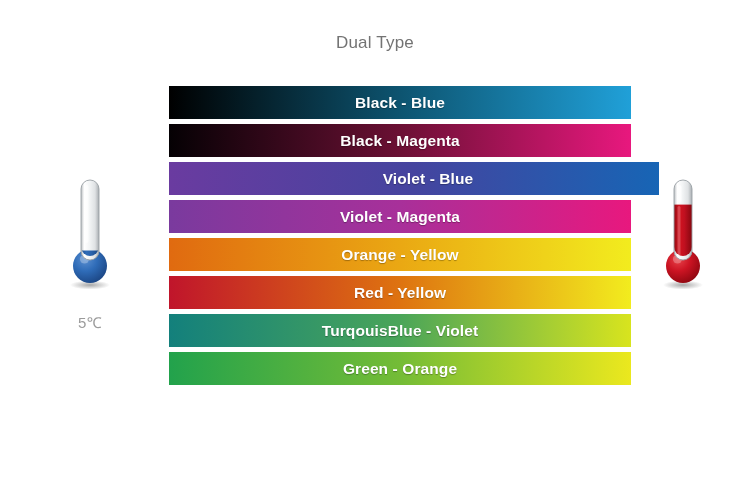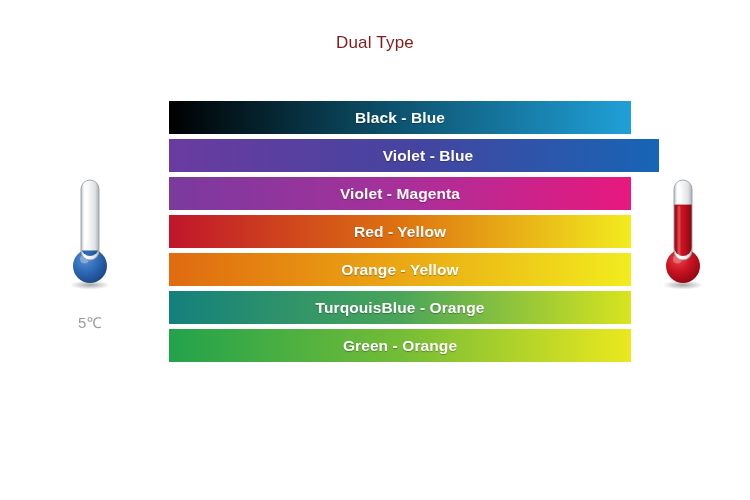--- a/index.html
+++ b/index.html
@@ -23,21 +23,21 @@
   }
 
   
   .chart-title {
     position: absolute;
     left: 0;
     top: 33px;
     width: 750px;
     text-align: center;
     font-size: 17px;
-    color: #7f1d1d;
+    color: #737373;
     letter-spacing: 0.2px;
     font-weight: 400;
     user-select: none;
   }
 
   
   .bars {
     position: absolute;
     left: 169px;
     top: 86px;
@@ -91,37 +91,40 @@
 </style>
 </head>
 <body>
 
 <div id="stage">
 
   <div class="chart-title">Dual Type</div>
 
   <div class="bars">
 
-    <div class="bar-row" style="background: linear-gradient(to right, rgb(0, 0, 0) 0%, rgb(13, 84, 112) 50%, rgb(32, 160, 216) 100%); margin-top: 15px;">
+    <div class="bar-row" style="background: linear-gradient(to right, rgb(0, 0, 0) 0%, rgb(13, 84, 112) 50%, rgb(32, 160, 216) 100%);">
       <span class="bar-label">Black - Blue</span>
+    </div>
+    <div class="bar-row" style="background: linear-gradient(to right, rgb(5, 1, 4) 0%, rgb(107, 16, 52) 50%, rgb(232, 24, 126) 100%);">
+      <span class="bar-label">Black - Magenta</span>
     </div>
     <div class="bar-row" style="background: linear-gradient(to right, rgb(106, 59, 160) 0%, rgb(69, 68, 159) 50%, rgb(23, 101, 181) 100%); padding-left: 28px;">
       <span class="bar-label">Violet - Blue</span>
     </div>
     <div class="bar-row" style="background: linear-gradient(to right, rgb(122, 58, 158) 0%, rgb(168, 48, 154) 50%, rgb(232, 24, 126) 100%);">
       <span class="bar-label">Violet - Magenta</span>
     </div>
+    <div class="bar-row" style="background: linear-gradient(to right, rgb(224, 106, 16) 0%, rgb(234, 168, 19) 50%, rgb(242, 236, 30) 100%);">
+      <span class="bar-label">Orange - Yellow</span>
+    </div>
     <div class="bar-row" style="background: linear-gradient(to right, rgb(192, 21, 43) 0%, rgb(222, 115, 16) 50%, rgb(242, 236, 30) 100%);">
       <span class="bar-label">Red - Yellow</span>
     </div>
-    <div class="bar-row" style="background: linear-gradient(to right, rgb(224, 106, 16) 0%, rgb(234, 168, 19) 50%, rgb(242, 236, 30) 100%);">
-      <span class="bar-label">Orange - Yellow</span>
-    </div>
     <div class="bar-row" style="background: linear-gradient(to right, rgb(19, 128, 124) 0%, rgb(74, 165, 89) 50%, rgb(216, 228, 30) 100%);">
-      <span class="bar-label">TurqouisBlue - Orange</span>
+      <span class="bar-label">TurqouisBlue - Violet</span>
     </div>
     <div class="bar-row" style="background: linear-gradient(to right, rgb(34, 162, 76) 0%, rgb(116, 188, 54) 50%, rgb(235, 232, 30) 100%);">
       <span class="bar-label">Green - Orange</span>
     </div>
 
   </div>
 
   <div class="thermo thermo-left">
     <div class="thermo-svg-wrap">
       <svg width="64" height="122" viewBox="0 0 64 122">

